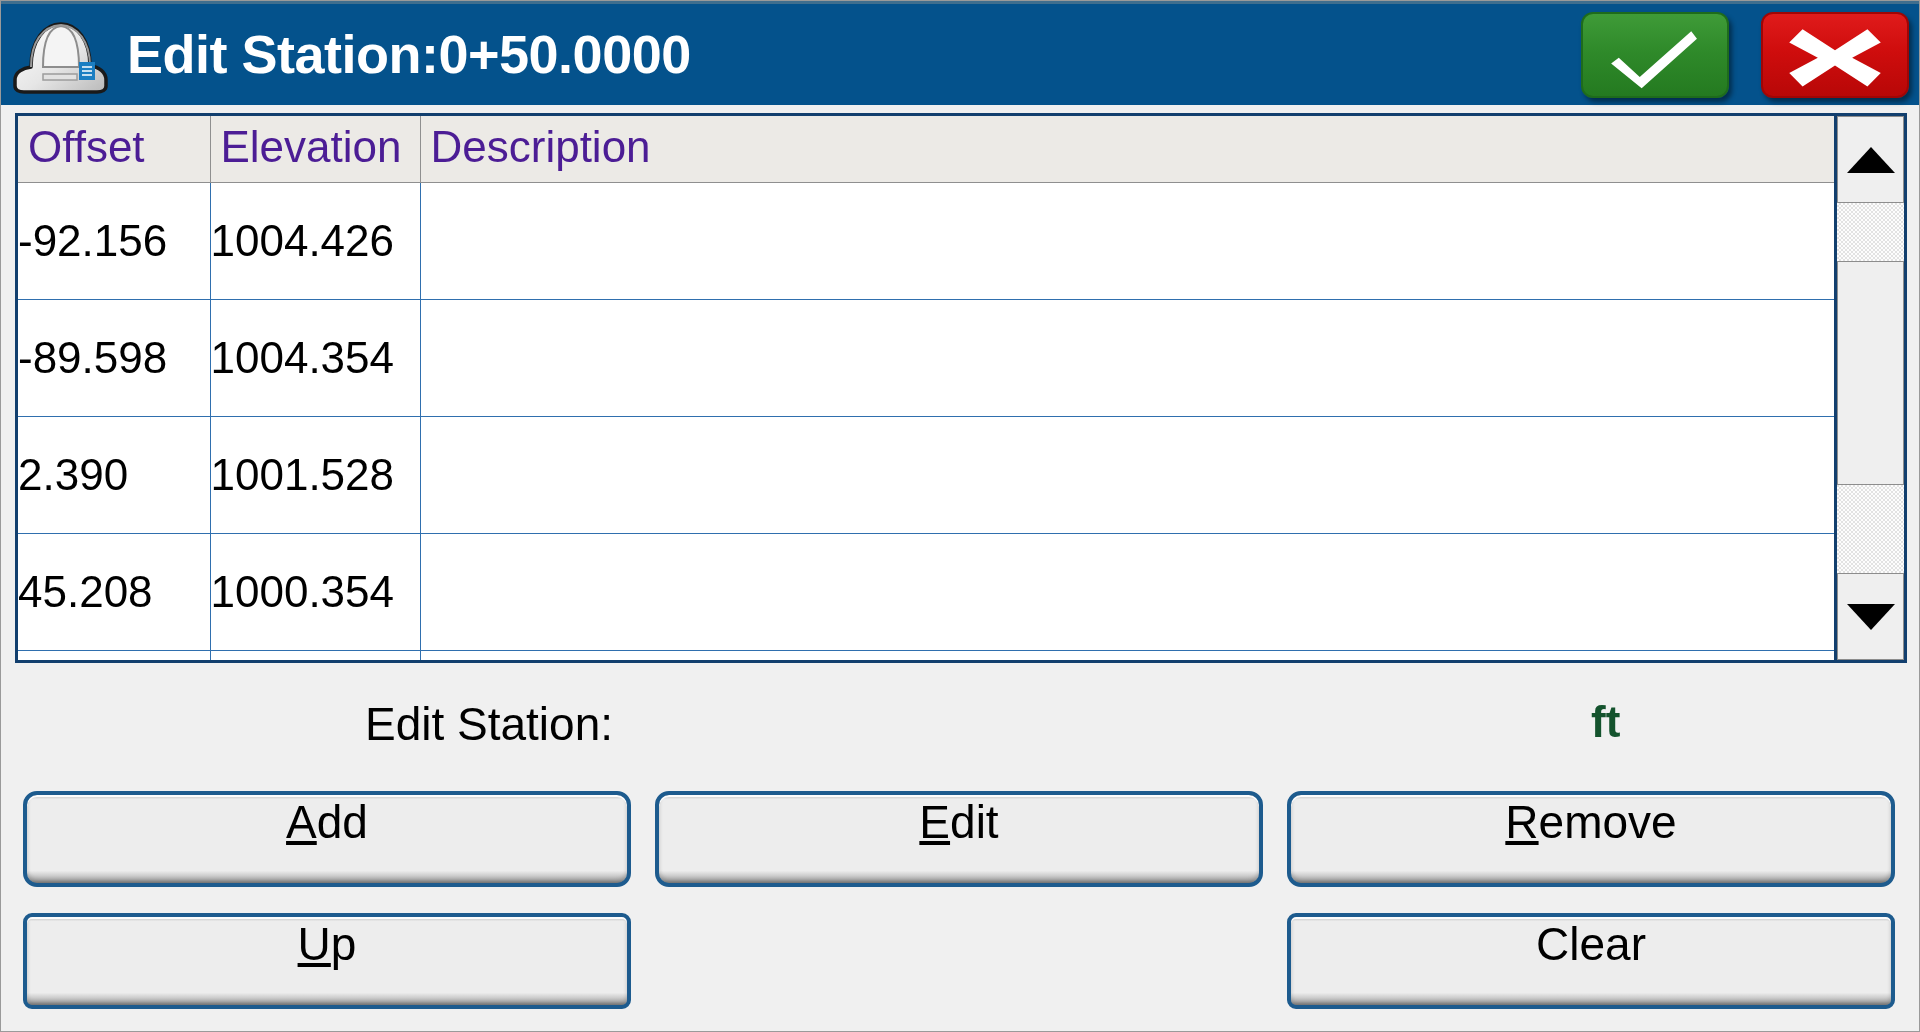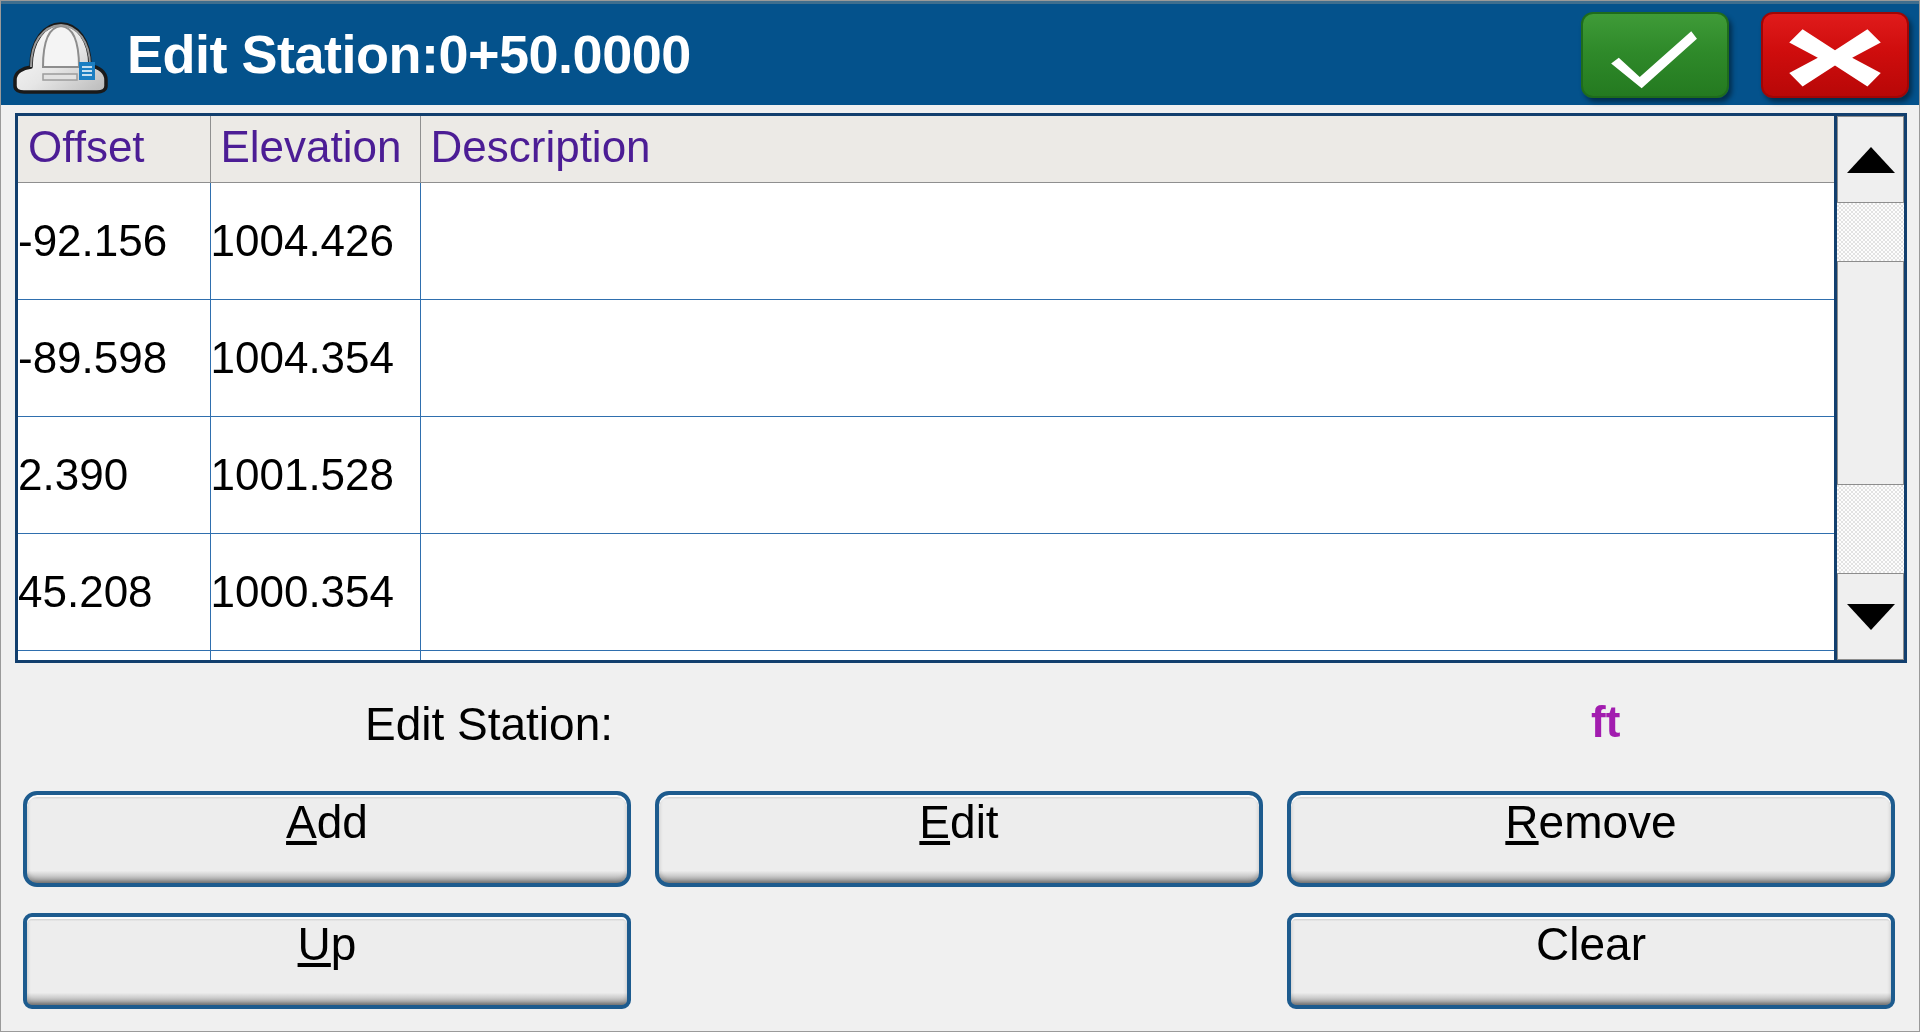--- a/index.html
+++ b/index.html
@@ -219,21 +219,21 @@
     color: #000;
     padding: 0 0 0 16px;
     outline: none;
   }
   .station-unit {
     position: absolute;
     left: 1590px;
     top: 14px;
     font-size: 44px;
     font-weight: bold;
-    color: #a21caf;
+    color: #14532d;
   }
 
   
   .btn {
     position: absolute;
     width: 608px;
     height: 96px;
     border-radius: 14px;
     box-sizing: border-box;
     background:

